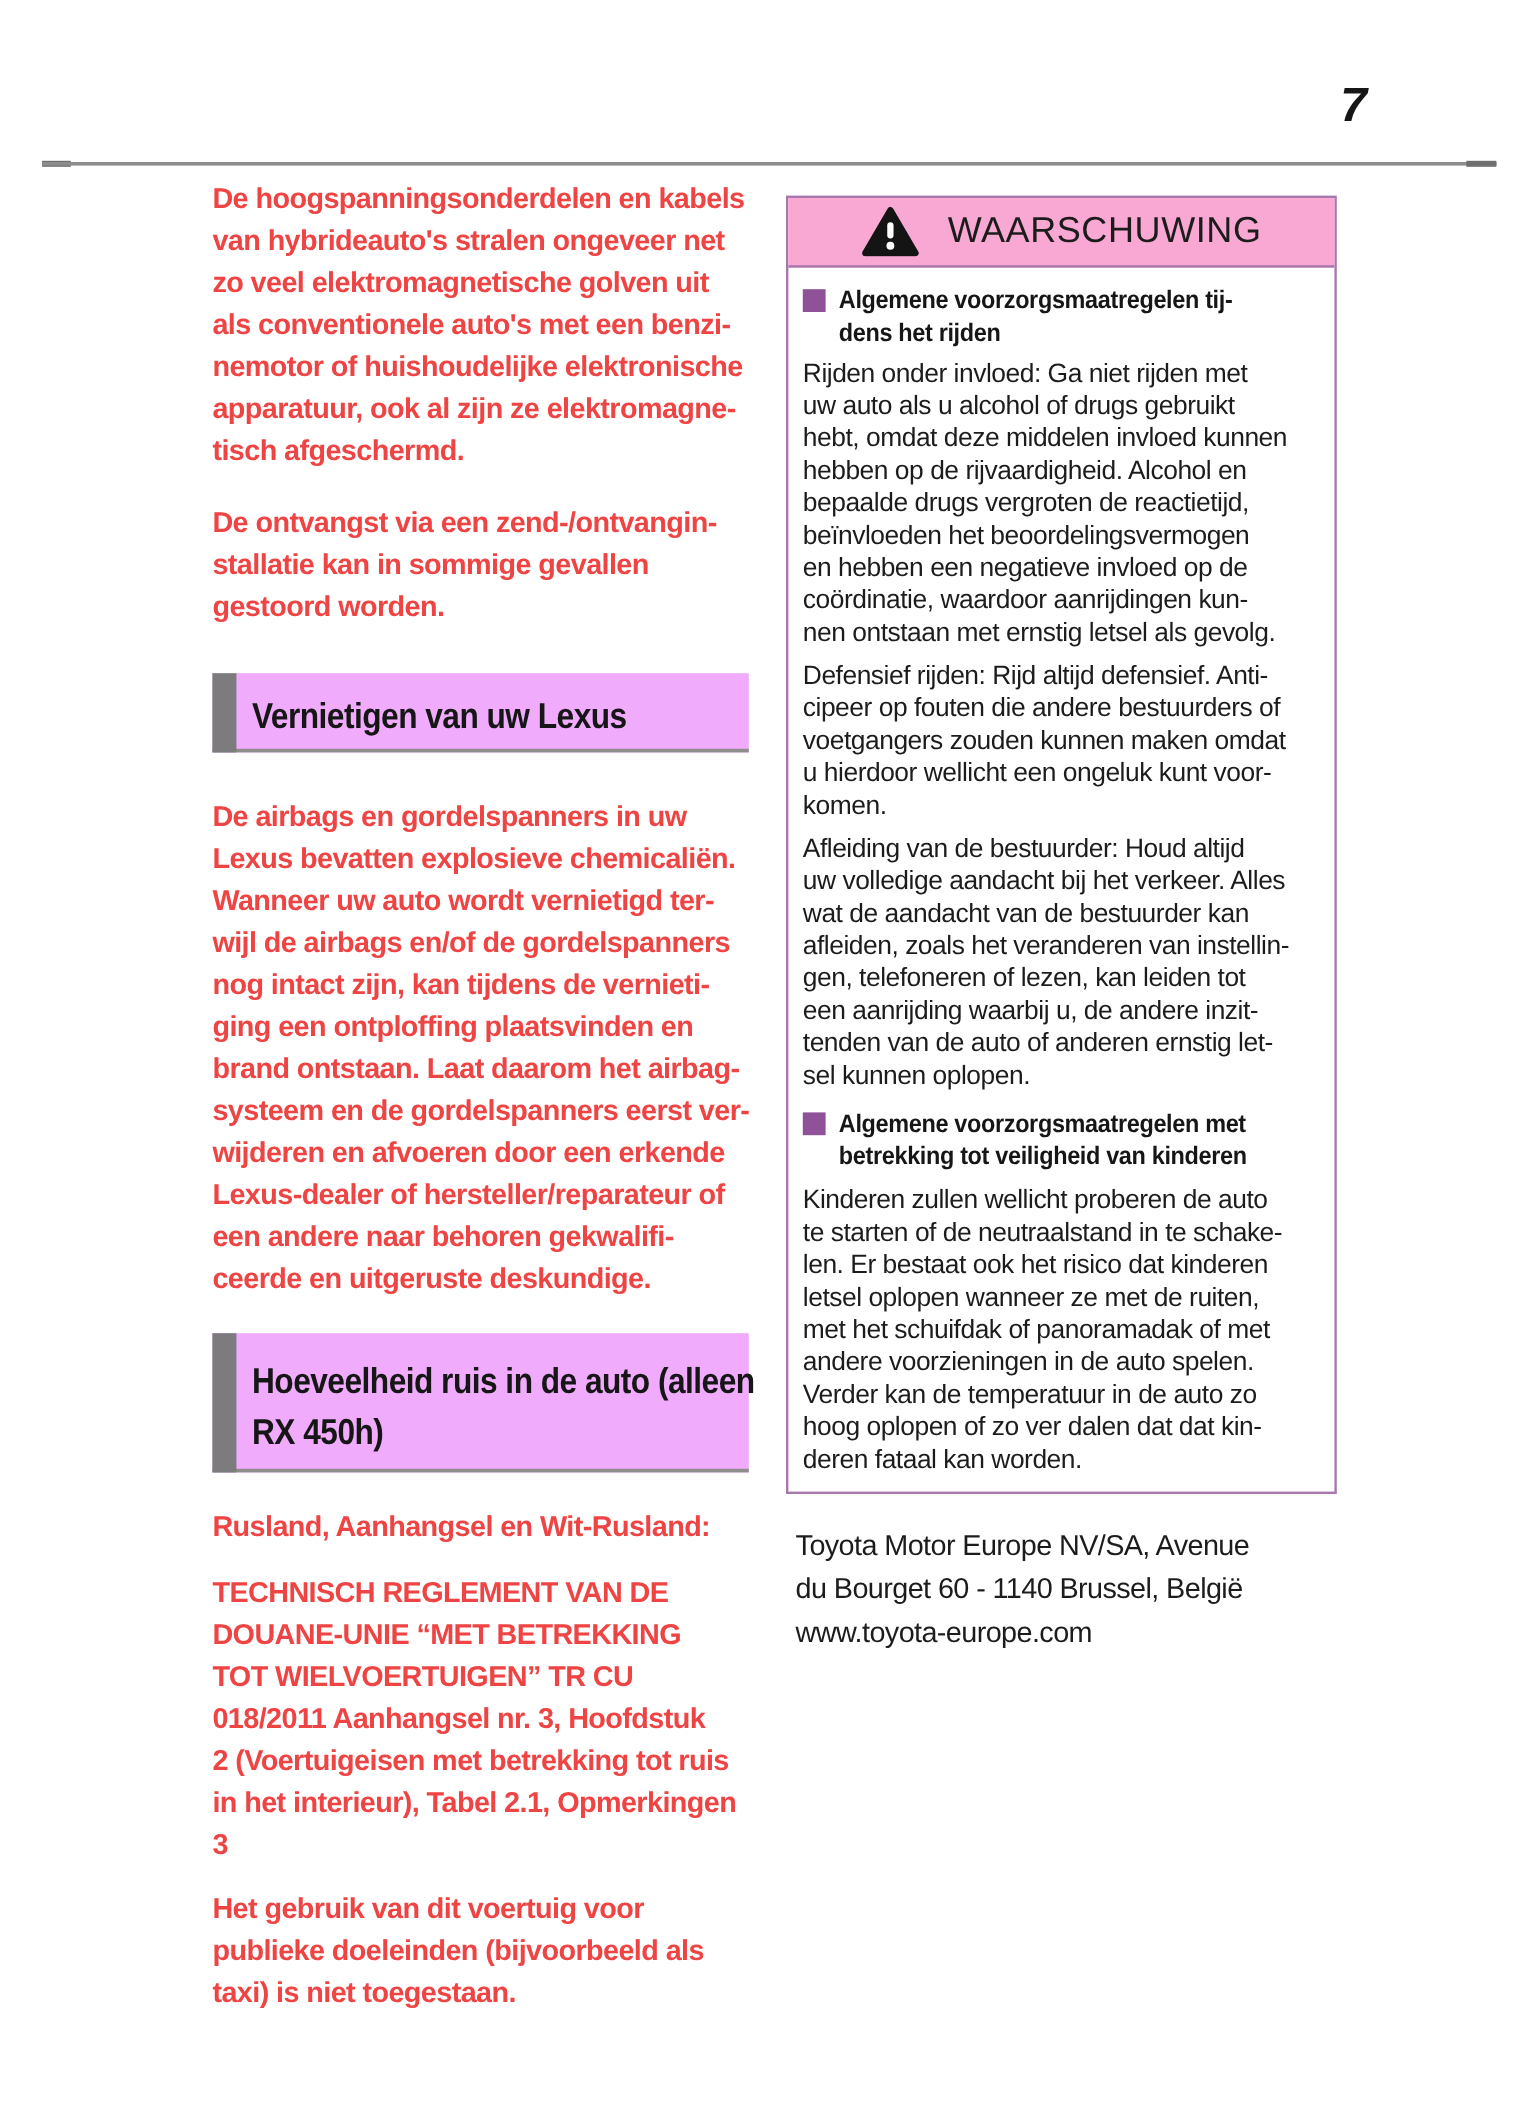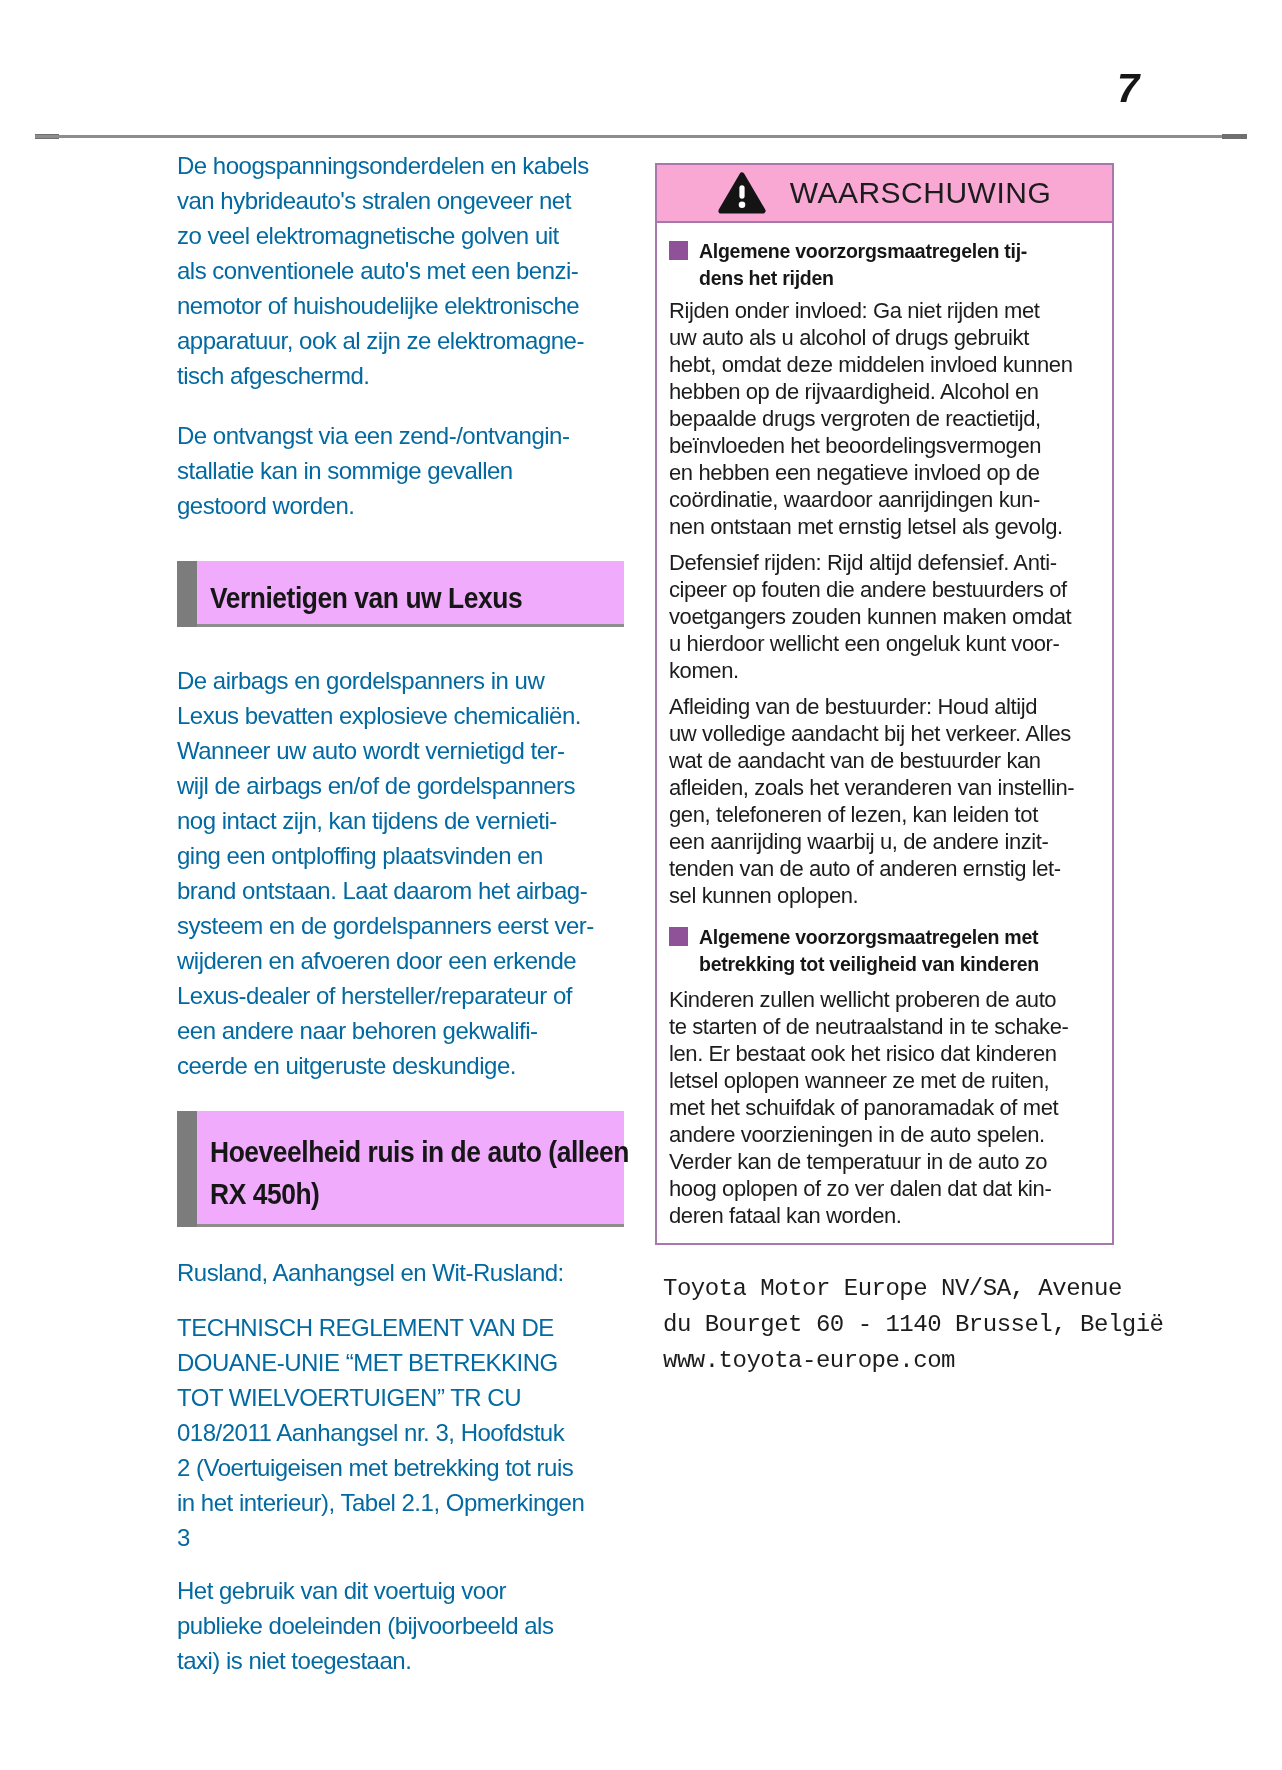--- a/index.html
+++ b/index.html
@@ -23,21 +23,21 @@
   .top-rule { position: absolute; left: 35px; top: 134px; width: 1212px; height: 6px; }
   .top-rule .rule-line { position: absolute; left: 0; top: 1px; width: 100%; height: 3px; background: #8d8d8d; }
   .top-rule .cap { position: absolute; top: 0; height: 5px; background: #6f6f6f; }
   .top-rule .cap-left { left: 0; width: 24px; }
   .top-rule .cap-right { right: 0; width: 25px; }
 
   
   .col-left { position: absolute; left: 177px; top: 148px; width: 447px; }
   .body {
     margin: 0; font-size: 24px; line-height: 35px;
-    letter-spacing: -0.5px; white-space: pre; color: #0369a1;
+    letter-spacing: -0.5px; white-space: pre; color: #ef4444; font-weight: bold;
   }
   .mt25 { margin-top: 25px; }
   .mt38 { margin-top: 38px; }
   .mt36 { margin-top: 36px; }
   .mt28 { margin-top: 28px; }
   .mt20 { margin-top: 20px; }
   .mt18 { margin-top: 18px; }
 
   .section-bar {
     position: relative; background: #f0abfc;
@@ -79,21 +79,21 @@
   }
   .wbody {
     margin: 6px 0 0 0; font-size: 22px; line-height: 27px;
     letter-spacing: -0.4px; white-space: pre; color: #1c1c1c;
   }
   .wbody.gap { margin-top: 9px; }
   .bullet-heading.second { margin-top: 14px; }
 
   .address {
     margin: 26px 0 0 8px; font-size: 24px; line-height: 36px;
-    letter-spacing: -0.5px; white-space: pre; color: #1c1c1c; font-family: Liberation Mono, monospace;
+    letter-spacing: -0.5px; white-space: pre; color: #1c1c1c;
   }
 </style>
 </head>
 <body>
 
 <div class="page">
 
   <div class="page-number">7</div>
 
   <div class="top-rule">

